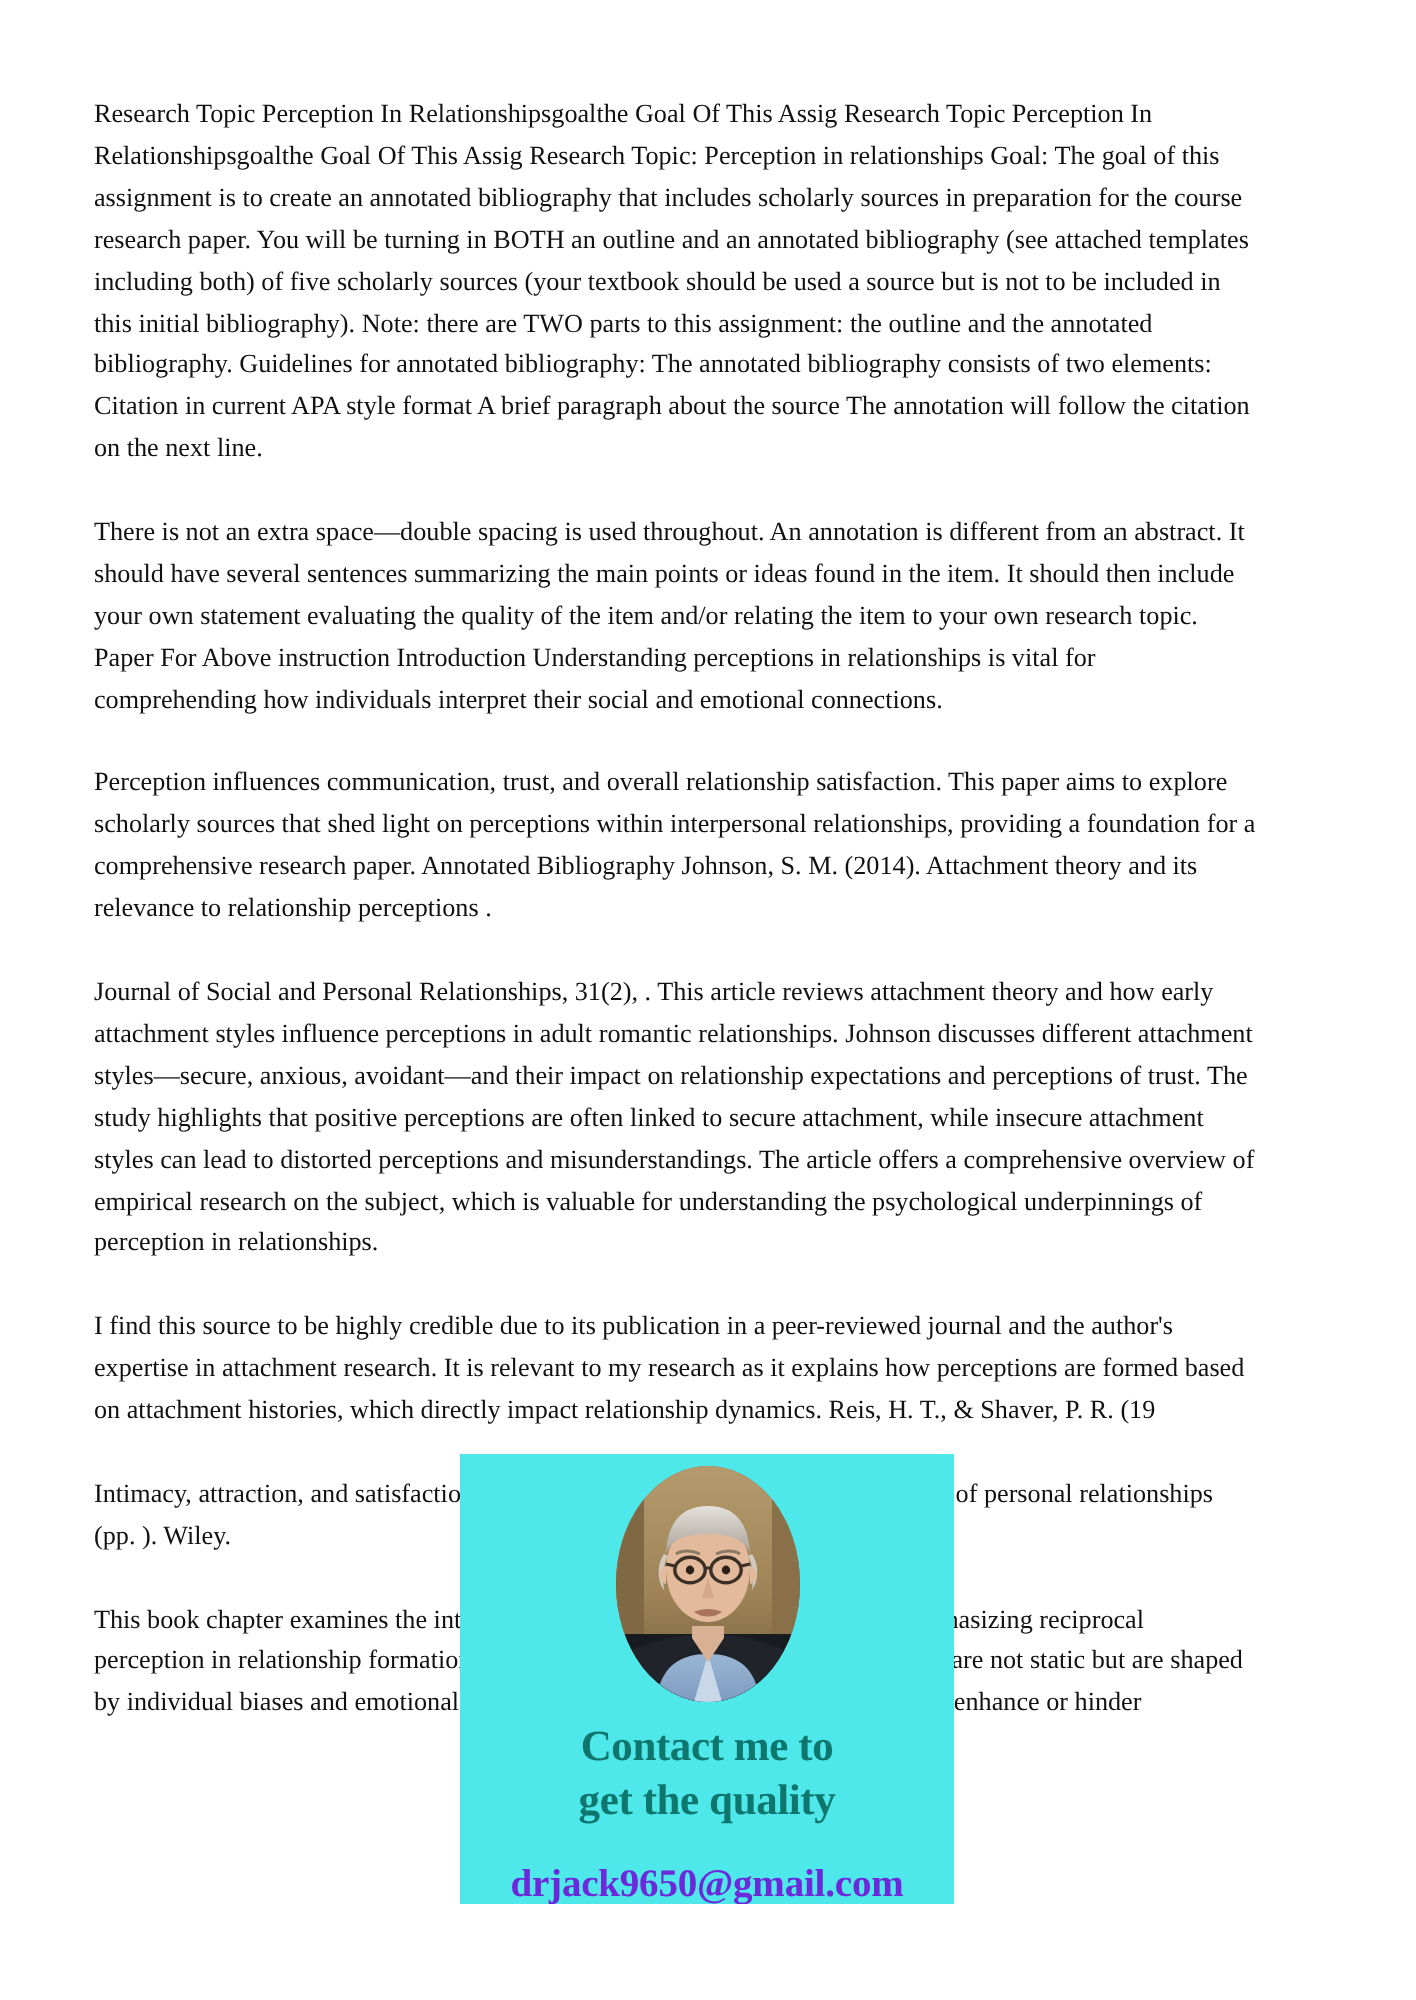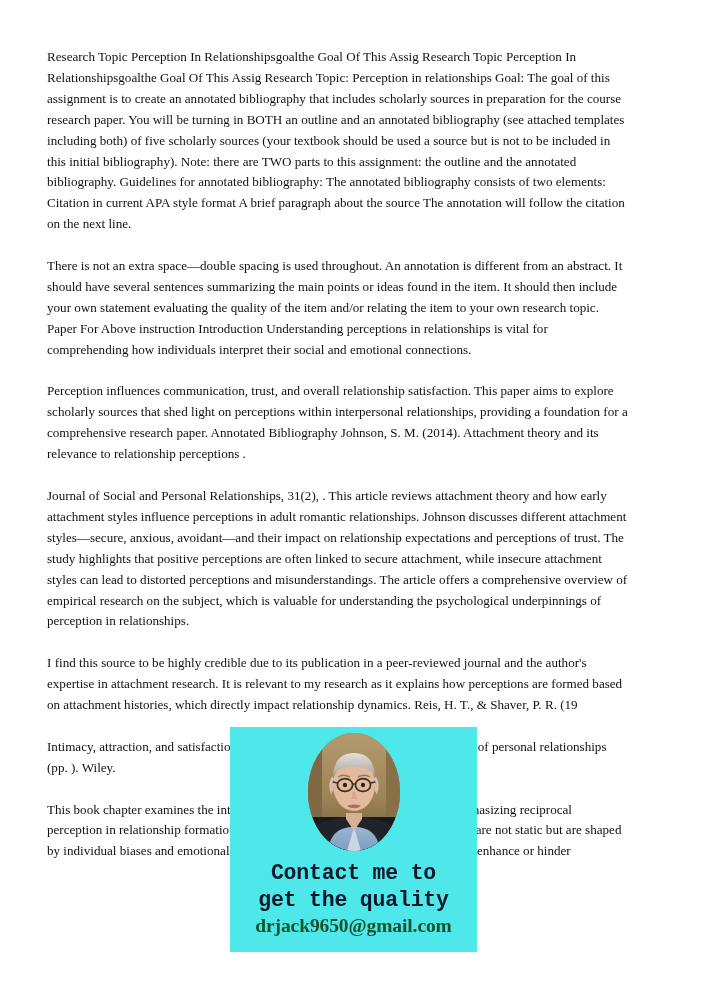--- a/index.html
+++ b/index.html
@@ -58,36 +58,36 @@
     width: 92px;
     height: 118px;
     border-radius: 50% / 50%;
     overflow: hidden;
     background: #8a7456;
     flex: none;
   }
   #promo-avatar .photo-svg { display:block; width:100%; height:100%; }
   #promo-headline {
     margin-top: 9px;
-    font-family: Liberation Mono, monospace;
+    font-family: Liberation Serif, serif;
     font-weight: bold;
     font-size: 21.5px;
     line-height: 27px;
-    color: #0f172a;
+    color: #0f766e;
     text-align: center;
     letter-spacing: -0.2px;
   }
   #promo-headline .hl-line { display: block; }
   #promo-email {
-    margin-top: 0;
+    margin-top: 17px;
     font-family: "Liberation Serif", "DejaVu Serif", serif;
     font-weight: bold;
     font-size: 19.5px;
     line-height: 24px;
-    color: #14532d;
+    color: #6d28d9;
     text-align: center;
     letter-spacing: -0.1px;
   }
 </style>
 </head>
 <body>
 
 <div id="page">
 
   <div id="doc-body">

